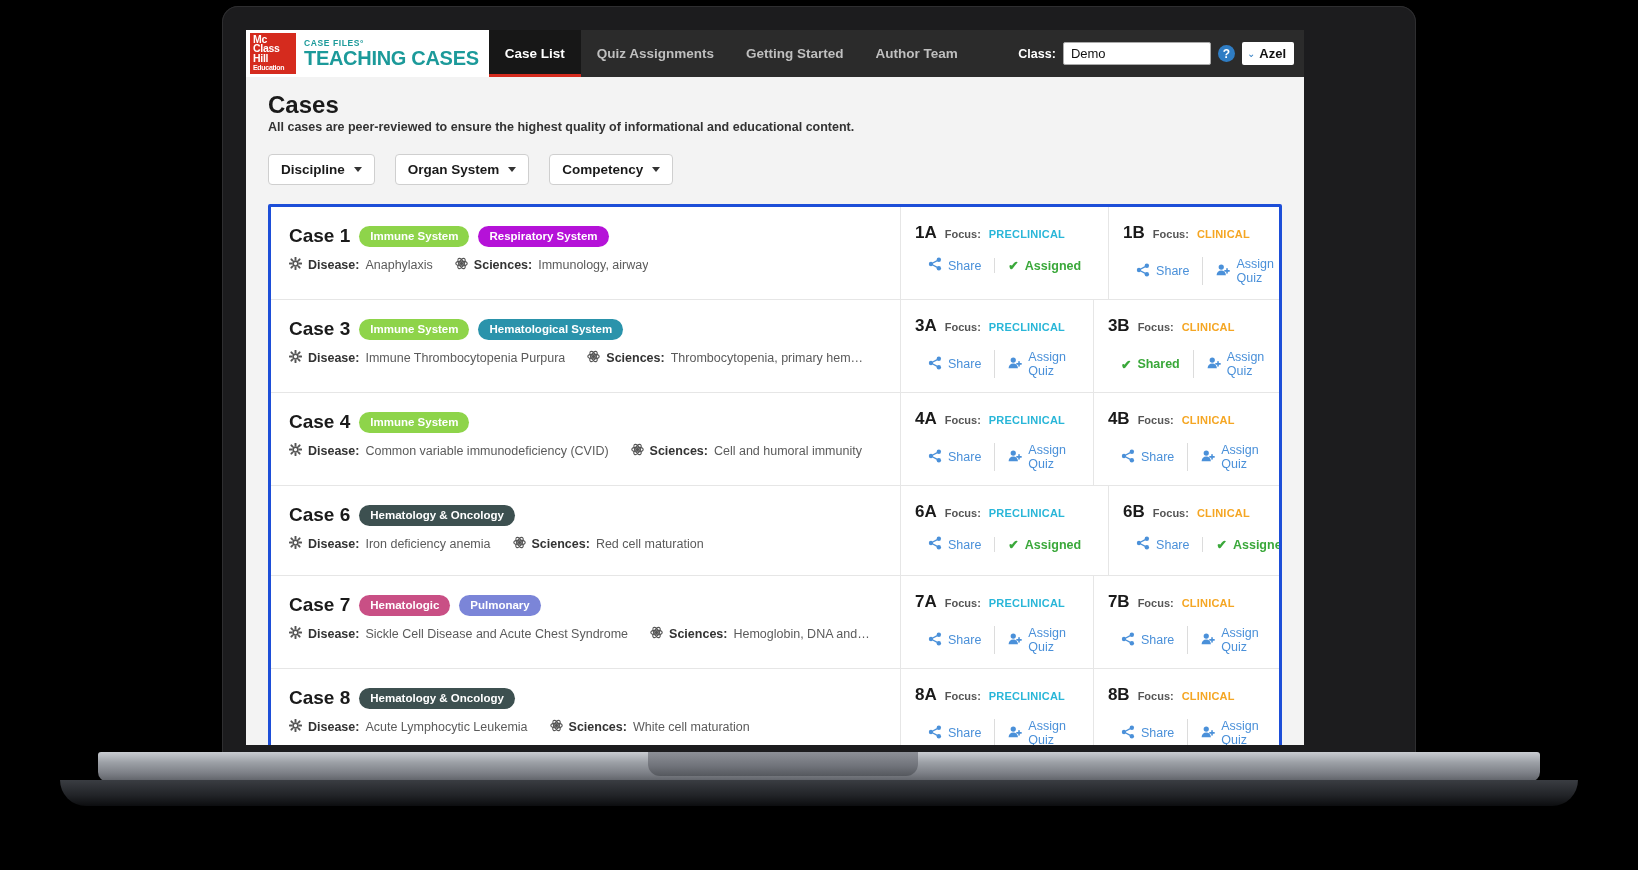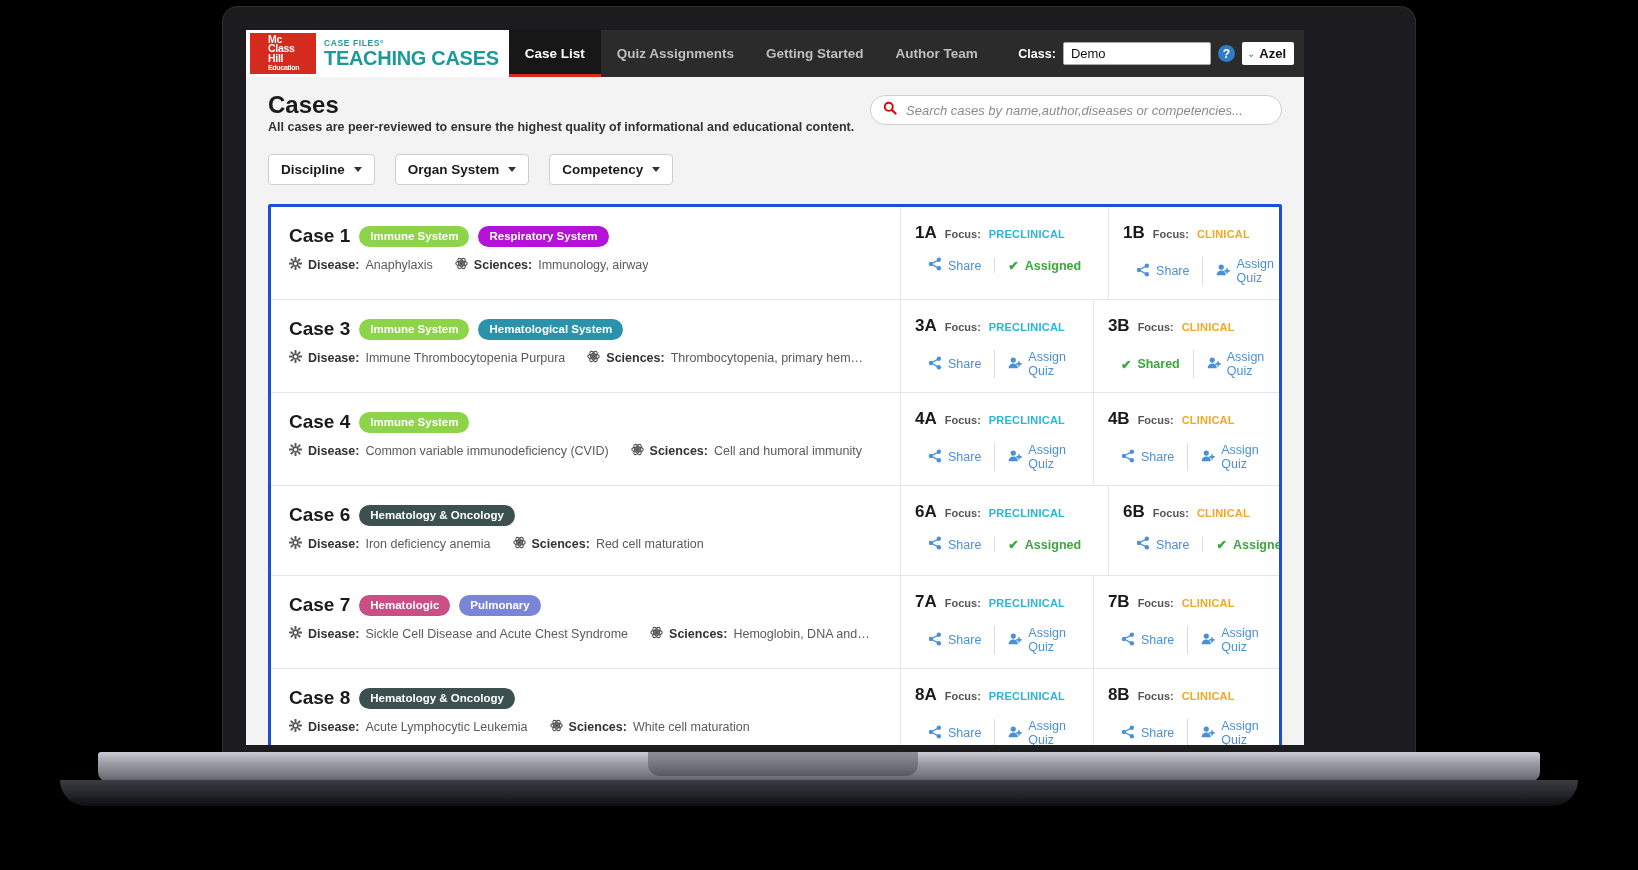--- a/index.html
+++ b/index.html
@@ -48,23 +48,23 @@
   
   #topnav {
     position: relative; height: 47px; background: #2b2b2b;
     display: flex; align-items: stretch;
   }
   #brand {
     background: #ffffff; display: flex; align-items: center;
     padding: 0 10px 0 0; height: 47px;
   }
   #brand-mh {
-    background: #d52b1e; color: #fff; width: 66px; height: 41px;
+    background: #d52b1e; color: #fff; width: 46px; height: 41px;
     display: flex; flex-direction: column; justify-content: center;
-    padding-left: 18px; margin: 3px 8px 3px 4px;
+    padding-left: 3px; margin: 3px 8px 3px 4px;
   }
   #brand-mh span { font-size: 10.5px; font-weight: bold; line-height: 9.5px; letter-spacing: -0.3px; }
   #brand-mh span.edu { font-size: 7px; line-height: 9px; font-weight: bold; }
   #brand-txt { display: flex; flex-direction: column; justify-content: center; }
   #brand-sub { color: #1c9a9a; font-size: 8.5px; font-weight: bold; letter-spacing: 0.6px; line-height: 10px; }
   #brand-main { color: #1c9a9a; font-size: 20px; font-weight: bold; letter-spacing: -0.3px; line-height: 21px; }
 
   .nav-tab {
     display: flex; align-items: center; padding: 0 16px;
     color: #bfbfbf; font-size: 13.5px; font-weight: bold;
@@ -208,31 +208,20 @@
       </div>
     </div>
 
     <div id="page">
 
       <div id="page-head">
         <div>
           <div id="page-title">Cases</div>
           <div id="page-sub">All cases are peer-reviewed to ensure the highest quality of informational and educational content.</div>
         </div>
-        <div id="search-wrap">
-          <div id="search-box">
-            <span>
-              <svg class="ico" viewBox="0 0 16 16" width="15" height="15">
-                <circle cx="6.6" cy="6.6" r="4.6" fill="none" stroke="#e00000" stroke-width="2.1"></circle>
-                <line x1="10.2" y1="10.2" x2="14.4" y2="14.4" stroke="#e00000" stroke-width="2.4" stroke-linecap="round"></line>
-              </svg>
-            </span>
-            <input id="search-input" type="text" placeholder="Search cases by name,author,diseases or competencies..." style="">
-          </div>
-        </div>
       </div>
 
       <div id="filters">
         <div class="filter-btn">
           <span>Discipline</span>
           <span class="caret"></span>
         </div>
         <div class="filter-btn">
           <span>Organ System</span>
           <span class="caret"></span>

